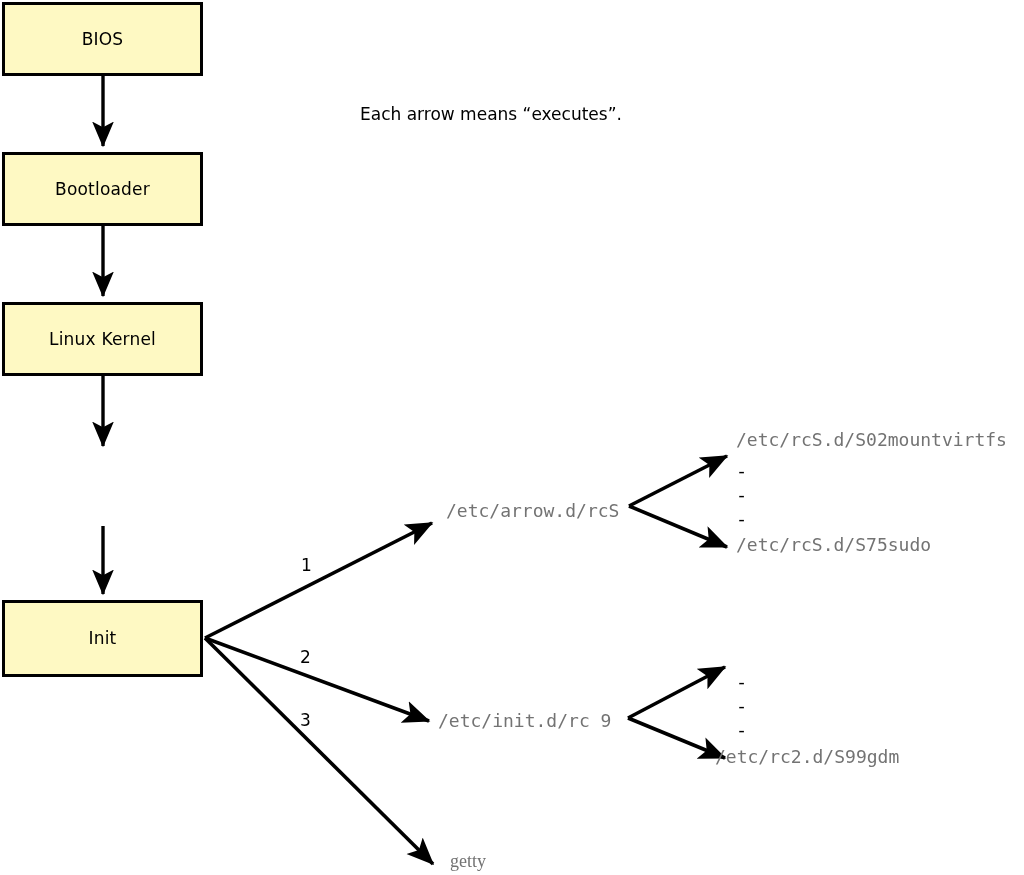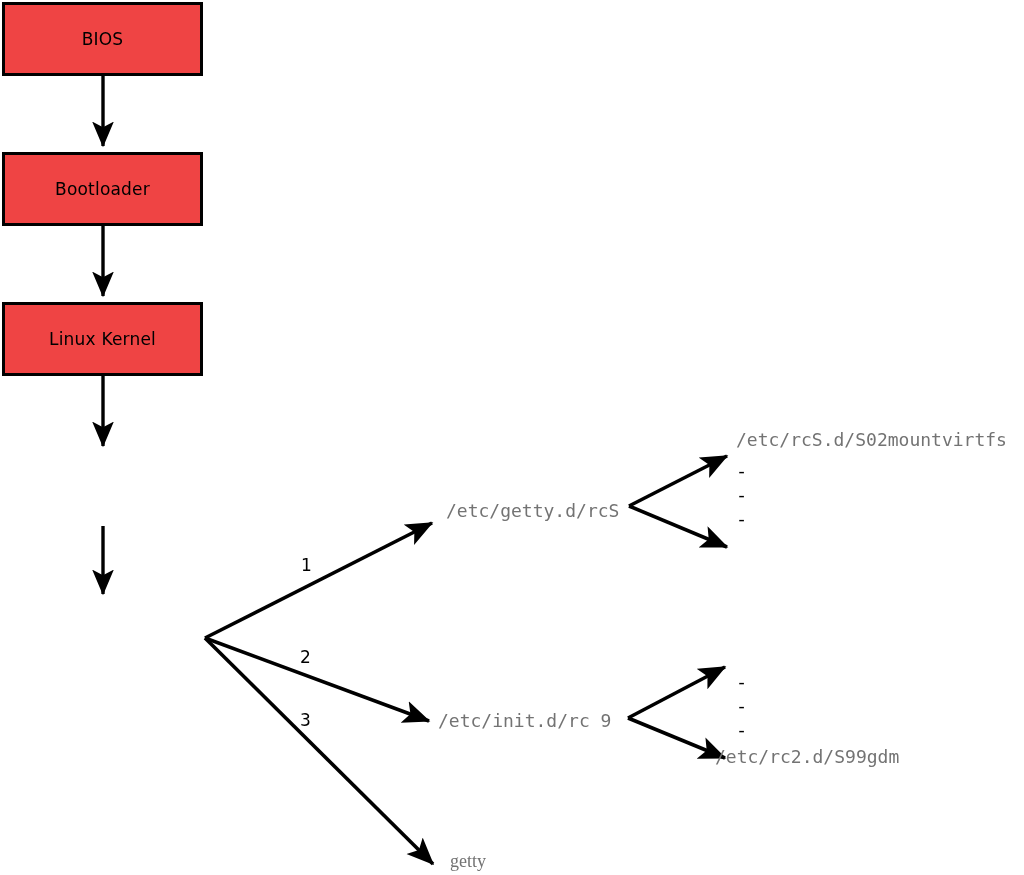--- a/index.html
+++ b/index.html
@@ -22,21 +22,21 @@
     position: absolute;
     left: 0;
     top: 0;
     width: 1024px;
     height: 875px;
   }
   .node-box {
     position: absolute;
     box-sizing: border-box;
     border: 3px solid #000000;
-    background: #ef4444;
+    background: #fef9c3;
     display: flex;
     align-items: center;
     justify-content: center;
   }
   .node-label {
     font-family: "DejaVu Sans", sans-serif;
     font-size: 17px;
     line-height: 1;
     color: #000000;
     letter-spacing: 0.2px;
@@ -117,33 +117,38 @@
 
   <div class="node-box" style="left:2px; top:152px; width:201px; height:74px;">
     <span class="node-label">Bootloader</span>
   </div>
 
   <div class="node-box" style="left:2px; top:302px; width:201px; height:74px;">
     <span class="node-label">Linux Kernel</span>
   </div>
 
 
+  <div class="node-box" style="left:2px; top:600px; width:201px; height:77px;">
+    <span class="node-label">Init</span>
+  </div>
 
+  <div class="caption" style="left:360px; top:106px;">Each arrow means “executes”.</div>
 
   <div class="edge-num" style="left:301px; top:557px;">1</div>
   <div class="edge-num" style="left:300px; top:649px;">2</div>
   <div class="edge-num" style="left:300px; top:712px;">3</div>
 
-  <div class="mono-label" style="left:446px; top:502px;">/etc/getty.d/rcS</div>
+  <div class="mono-label" style="left:446px; top:502px;">/etc/arrow.d/rcS</div>
   <div class="mono-label" style="left:438px; top:712px;">/etc/init.d/rc 9</div>
   <div class="mono-label" style="left:450px; top:852px;font-family:Liberation Serif, serif;">getty</div>
 
   <div class="mono-label" style="left:736px; top:431px;">/etc/rcS.d/S02mountvirtfs</div>
   <div class="dash-label" style="left:736px; top:462px;">-</div>
   <div class="dash-label" style="left:736px; top:486px;">-</div>
   <div class="dash-label" style="left:736px; top:510px;">-</div>
+  <div class="mono-label" style="left:736px; top:536px;">/etc/rcS.d/S75sudo</div>
 
   <div class="dash-label" style="left:736px; top:673px;">-</div>
   <div class="dash-label" style="left:736px; top:697px;">-</div>
   <div class="dash-label" style="left:736px; top:721px;">-</div>
   <div class="mono-label" style="left:715px; top:748px;">/etc/rc2.d/S99gdm</div>
 
 </div>
 
 </body></html>

